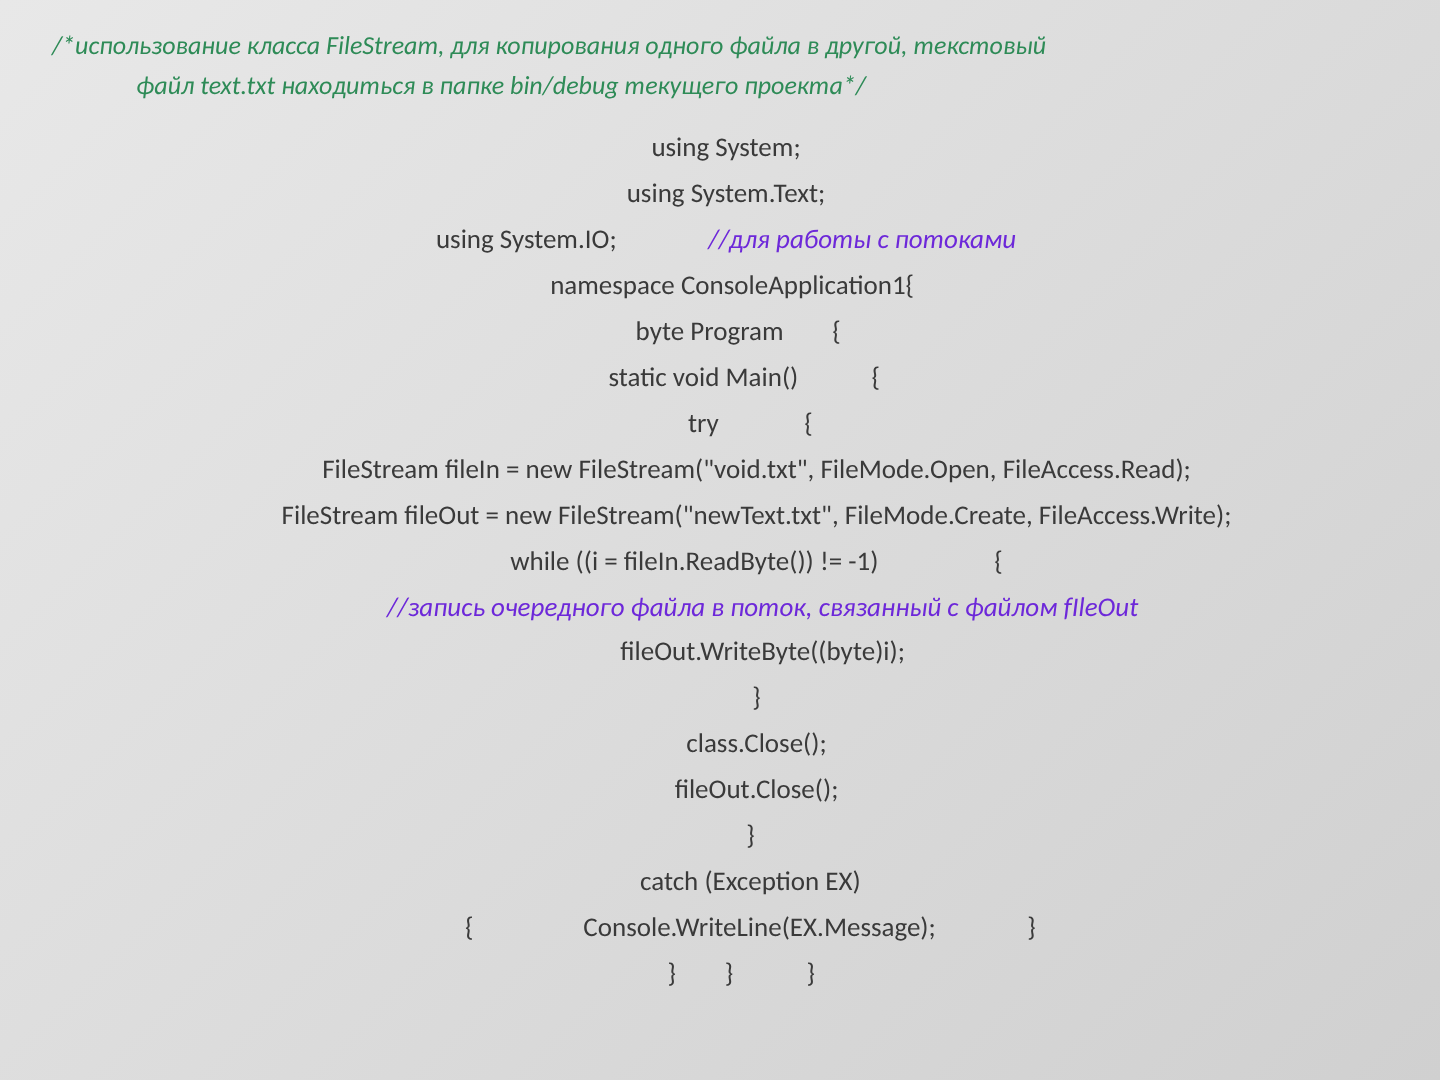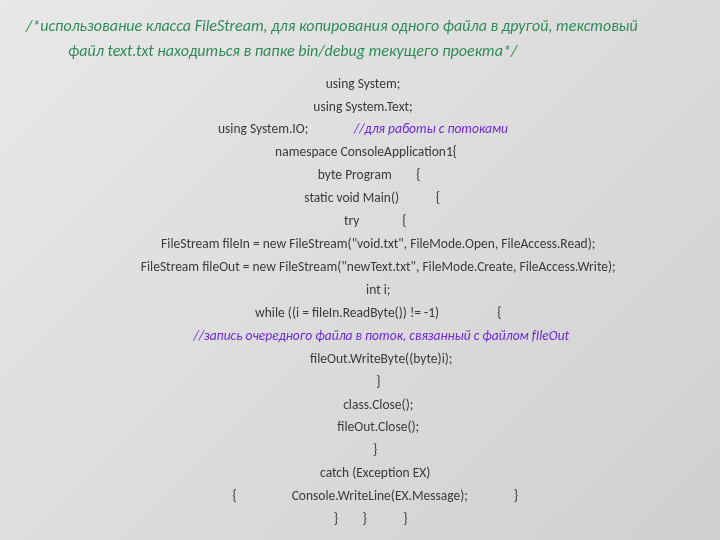--- a/index.html
+++ b/index.html
@@ -13,21 +13,21 @@
     color: #3a3a3a;
     overflow: hidden;
   }
   .slide {
     padding: 14px 24px;
     line-height: 1.55;
   }
   .title {
     color: #2e8b57;
     font-style: italic;
-    font-size: 16px;
+    font-size: 13px;
     margin-bottom: 10px;
     padding-left: 2px;
   }
   .title .indent2 {
     display: block;
     padding-left: 42px;
   }
   .codeblock {
     padding-left: 6px;
   }
@@ -54,21 +54,20 @@
   <div class="codeblock">
     <div class="line"><span>using System;</span></div>
     <div class="line"><span>using System.Text;</span></div>
     <div class="line"><span>using System.IO;               </span><span class="comment">//для работы с потоками</span></div>
     <div class="line"><span>  namespace ConsoleApplication1{</span></div>
     <div class="line"><span>    byte Program        {</span></div>
     <div class="line"><span>      static void Main()            {</span></div>
     <div class="line"><span>        try              {</span></div>
     <div class="line"><span>          FileStream fileIn = new FileStream("void.txt", FileMode.Open, FileAccess.Read);</span></div>
     <div class="line"><span>          FileStream fileOut = new FileStream("newText.txt", FileMode.Create, FileAccess.Write);</span></div>
-    <div class="line"><span>          int i;</span></div>
     <div class="line"><span>          while ((i = fileIn.ReadByte()) != -1)                   {</span></div>
     <div class="line"><span>            </span><span class="comment">//запись очередного файла в поток, связанный с файлом fIleOut</span></div>
     <div class="line"><span>            fileOut.WriteByte((byte)i);</span></div>
     <div class="line"><span>          }</span></div>
     <div class="line"><span>          class.Close();</span></div>
     <div class="line"><span>          fileOut.Close();</span></div>
     <div class="line"><span>        }</span></div>
     <div class="line"><span>        catch (Exception EX)</span></div>
     <div class="line"><span>        {                  Console.WriteLine(EX.Message);               }</span></div>
     <div class="line"><span>     }        }            }</span></div>

